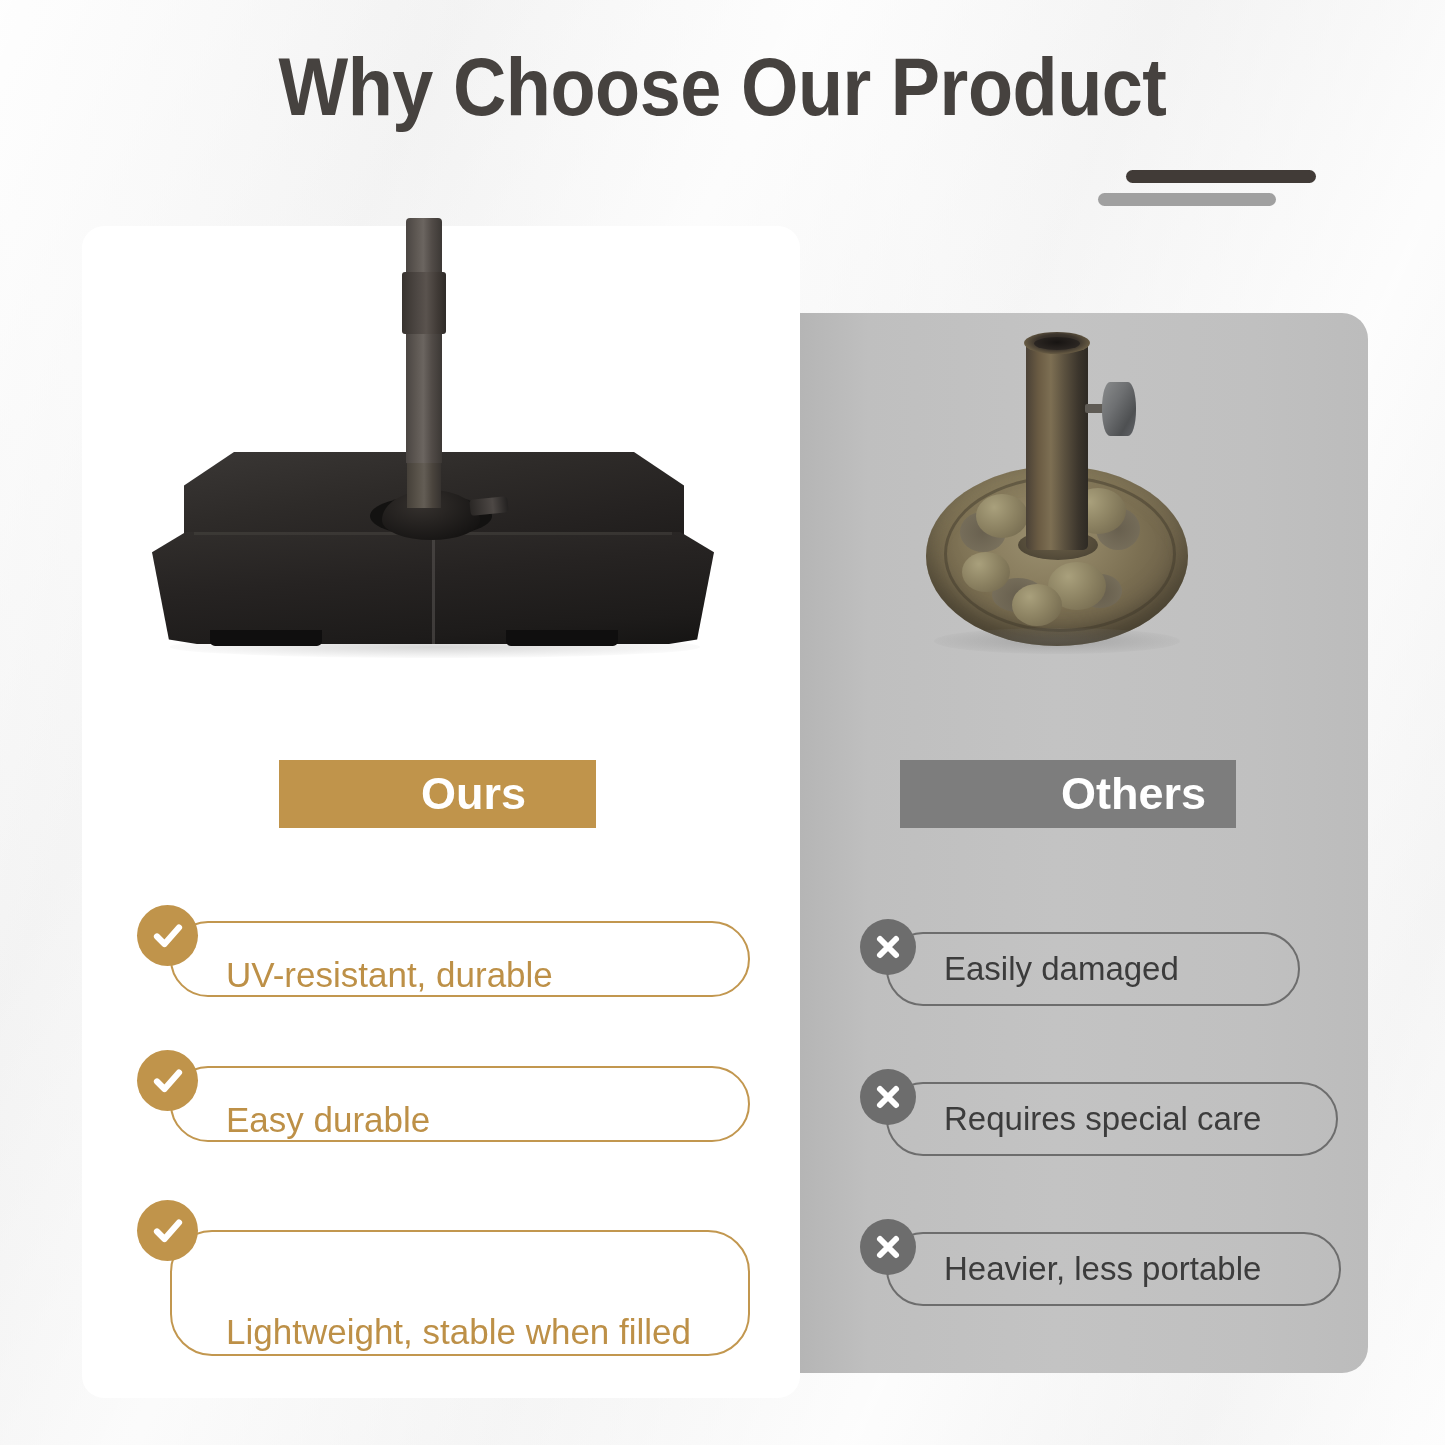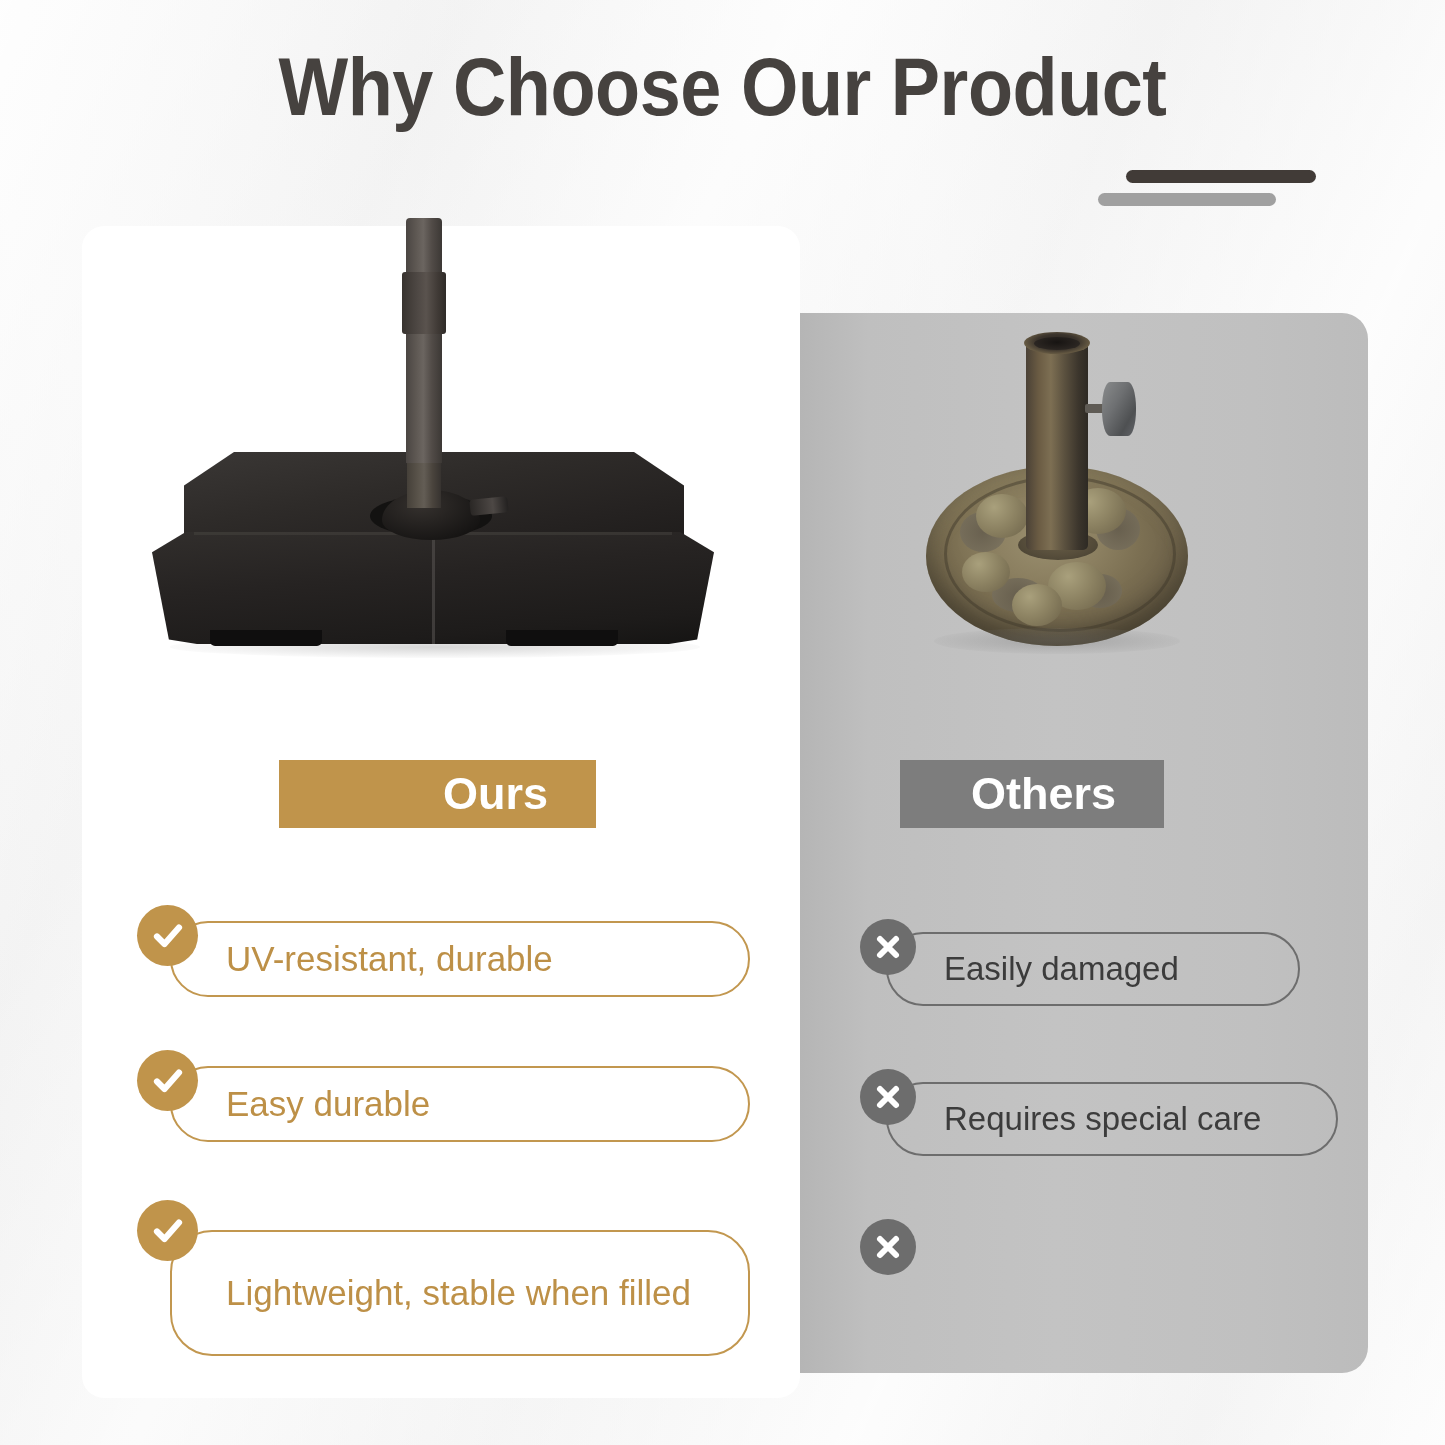--- a/index.html
+++ b/index.html
@@ -319,49 +319,50 @@
     font-size: 45px;
     font-weight: bold;
     color: #ffffff;
   }
   #label-ours {
     left: 279px;
     top: 760px;
     width: 317px;
     height: 68px;
     background: #c0944b;
-    padding-right: 48px;
+    padding-right: 70px;
   }
   #label-others {
     left: 900px;
     top: 760px;
-    width: 264px;
+    width: 336px;
     height: 68px;
     background: #7d7d7d;
-    padding-right: 48px;
+    padding-right: 30px;
   }
   .pill {
     position: absolute;
     box-sizing: border-box;
     display: flex;
     align-items: center;
     background: transparent;
   }
   .pill-text {
     display: block;
   }
 
   
   .pill-ours {
     border: 2px solid #c2974f;
     border-radius: 46px;
     color: #bd9047;
     font-size: 35px;
     padding-left: 54px;
     padding-right: 26px;
+    align-items: flex-end;
   }
   .pill-ours.two-line {
     border-radius: 42px;
     line-height: 1.25;
     margin-top: 17px;
   }
 
   
   .pill-others {
     border: 2px solid #6d6d6d;
@@ -504,19 +505,22 @@
 
   <div class="pill pill-others" id="others-pill-2">
     <span class="pill-text">Requires special care</span>
   </div>
   <div class="badge badge-x" id="others-badge-2">
     <svg width="32" height="32" viewBox="0 0 32 32" aria-hidden="true">
       <path d="M8 8 L24 24 M24 8 L8 24" fill="none" stroke="#ffffff" stroke-width="6" stroke-linecap="round"></path>
     </svg>
   </div>
 
+  <div class="pill pill-others" id="others-pill-3">
+    <span class="pill-text">Heavier, less portable</span>
+  </div>
   <div class="badge badge-x" id="others-badge-3">
     <svg width="32" height="32" viewBox="0 0 32 32" aria-hidden="true">
       <path d="M8 8 L24 24 M24 8 L8 24" fill="none" stroke="#ffffff" stroke-width="6" stroke-linecap="round"></path>
     </svg>
   </div>
 
 </div>
 
 </body></html>

